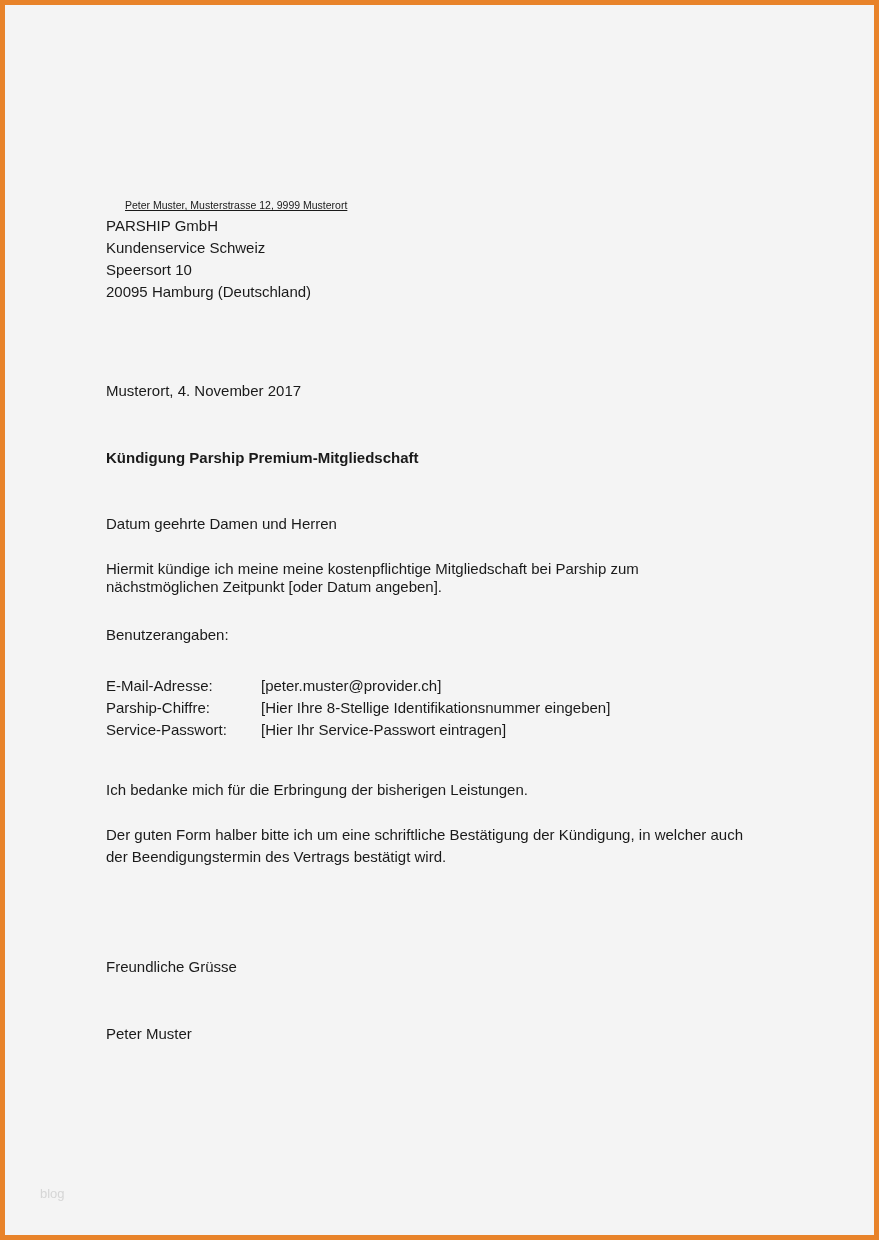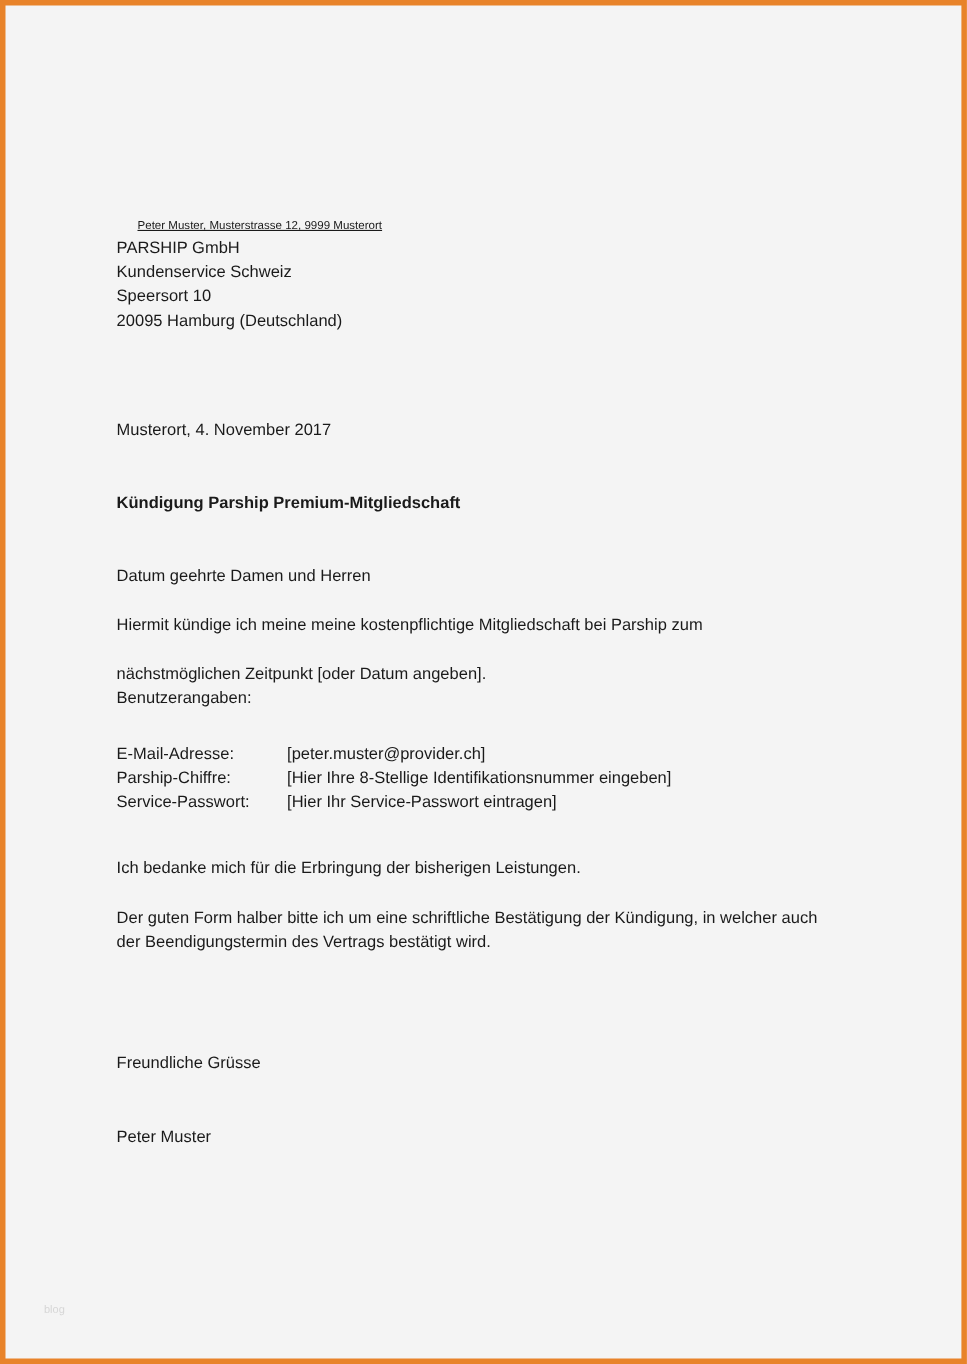--- a/index.html
+++ b/index.html
@@ -12,21 +12,21 @@
       position: absolute; left: 0; top: 0; width: 879px; height: 1240px;
       box-sizing: border-box; border: 5px solid #e8832a;
       border-bottom-width: 5px; border-right-width: 5px;
       pointer-events: none;
     }
     .page { position: absolute; left: 106px; top: 0; width: 720px; }
     .t { position: absolute; left: 0; white-space: nowrap; font-size: 15px; line-height: 22px; }
     .sender { font-size: 10.5px; text-decoration: underline; line-height: 14px; padding-left: 19px; }
     .bold { font-weight: bold; }
     .label { display: inline-block; width: 155px; margin-top: 7px; }
-    .watermark { position: absolute; left: 40px; top: 1186px; font-size: 10px; color: #d6d6d6; text-align: right; }
+    .watermark { position: absolute; left: 40px; top: 1186px; font-size: 13px; color: #d6d6d6; text-align: right; }
   </style>
 </head>
 <body>
 
 <div class="frame"></div>
 
 <div class="page">
   <div class="t sender" style="top:198px">Peter Muster, Musterstrasse 12, 9999 Musterort</div>
 
   <div class="t" style="top:215px">PARSHIP GmbH</div>
@@ -34,21 +34,21 @@
   <div class="t" style="top:259px">Speersort 10</div>
   <div class="t" style="top:281px">20095 Hamburg (Deutschland)</div>
 
   <div class="t" style="top:380px">Musterort, 4. November 2017</div>
 
   <div class="t bold" style="top:447px">Kündigung Parship Premium-Mitgliedschaft</div>
 
   <div class="t" style="top:513px">Datum geehrte Damen und Herren</div>
 
   <div class="t" style="top:558px">Hiermit kündige ich meine meine kostenpflichtige Mitgliedschaft bei Parship zum</div>
-  <div class="t" style="top:602px">nächstmöglichen Zeitpunkt [oder Datum angeben].</div>
+  <div class="t" style="top:576px">nächstmöglichen Zeitpunkt [oder Datum angeben].</div>
 
   <div class="t" style="top:624px">Benutzerangaben:</div>
 
   <div class="t" style="top:668px">
     <span class="label">E-Mail-Adresse:</span><span>[peter.muster@provider.ch]</span>
   </div>
   <div class="t" style="top:690px">
     <span class="label">Parship-Chiffre:</span><span>[Hier Ihre 8-Stellige Identifikationsnummer eingeben]</span>
   </div>
   <div class="t" style="top:712px">

